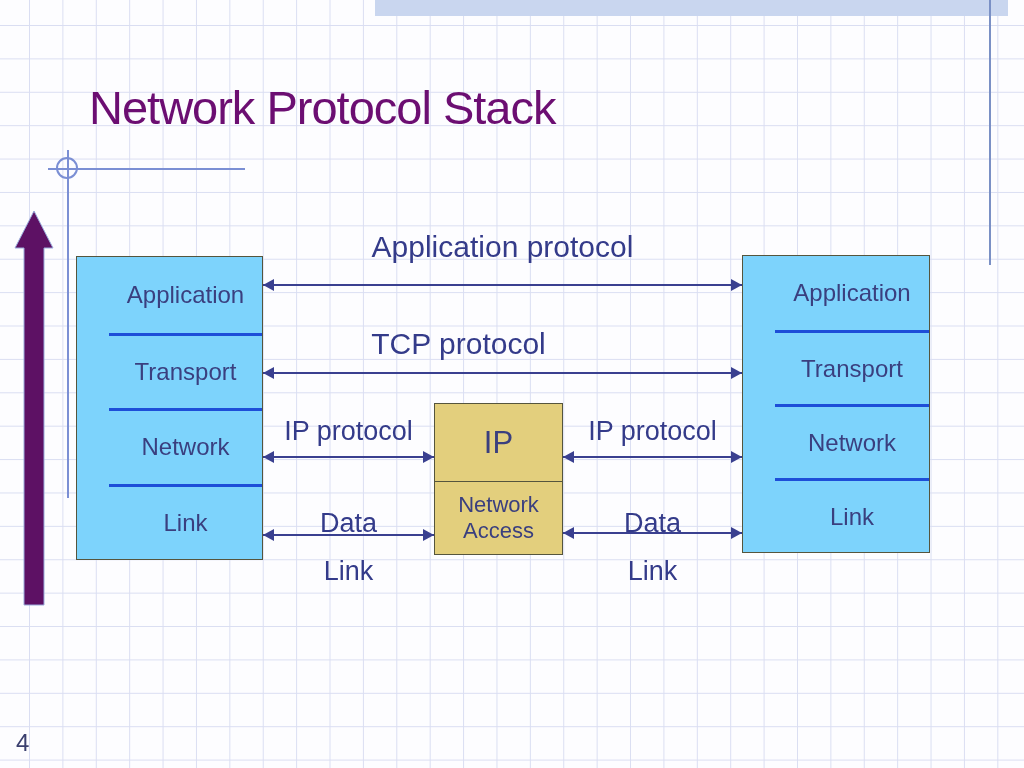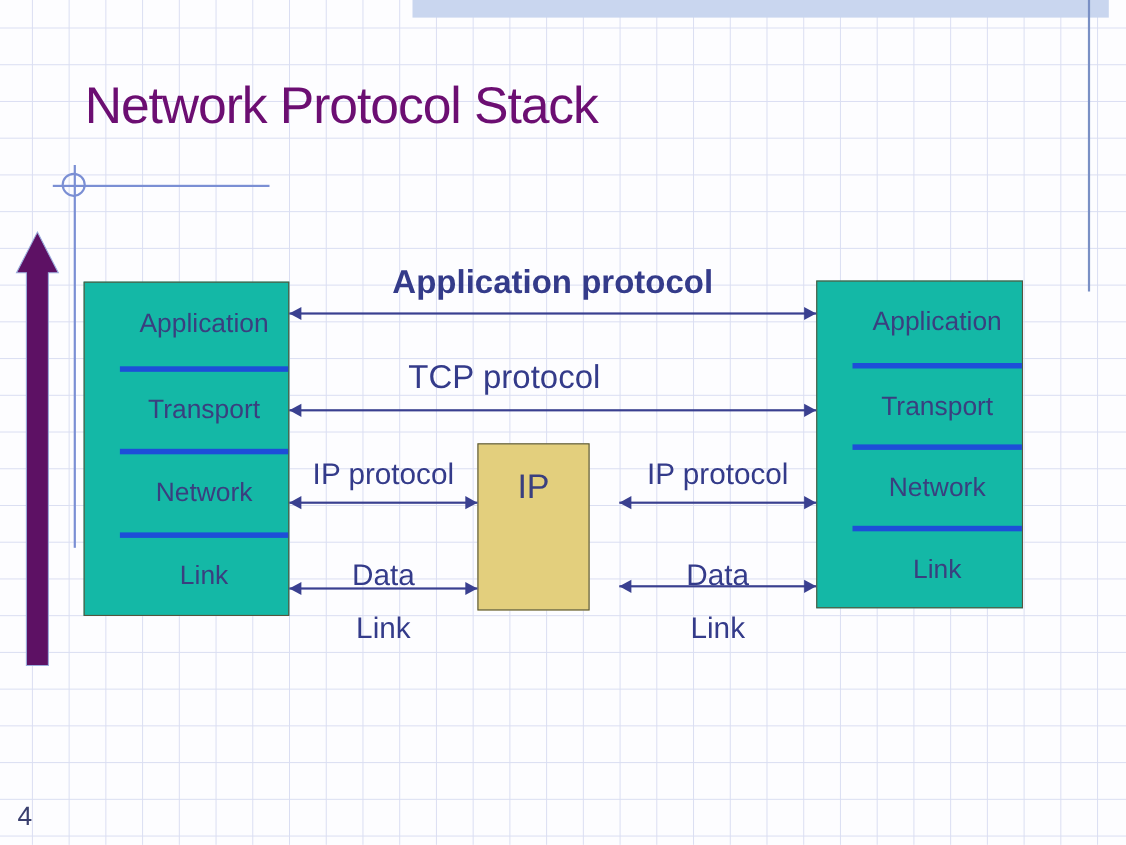--- a/index.html
+++ b/index.html
@@ -15,51 +15,51 @@
   }
   .abs{position:absolute;}
   
   .top-band{left:375px;top:0;width:633px;height:16px;background:#C9D6EF;}
   .right-line{left:989px;top:0;width:2px;height:265px;background:#7A90C5;}
   .accent-h{left:48px;top:168px;width:197px;height:2px;background:#7B8FD4;}
   .accent-v{left:67px;top:150px;width:2px;height:348px;background:#7B8FD4;}
   .accent-circle{left:56px;top:157px;width:22px;height:22px;border:2px solid #7B8FD4;border-radius:50%;background:transparent;box-sizing:border-box;}
   .up-arrow{left:10px;top:205px;}
   
-  .title{left:73px;top:64px;margin:4px;font-size:47px;font-weight:400;letter-spacing:-1px;color:#6C0E72;white-space:nowrap;}
+  .title{left:73px;top:64px;margin:16px;font-size:47px;font-weight:400;letter-spacing:-1px;color:#6C0E72;white-space:nowrap;}
   
-  .stack{background:#14b8a6;border:1px solid #55553D;box-sizing:border-box;padding-left:32px;}
+  .stack{background:#7dd3fc;border:1px solid #55553D;box-sizing:border-box;padding-left:32px;}
   .stack .layer{display:flex;align-items:center;justify-content:center;
     color:#3A3F7F;font-size:24px;box-sizing:border-box;}
-  .stack .layer + .layer{border-top:5px solid #1d4ed8;}
+  .stack .layer + .layer{border-top:3px solid #1d4ed8;}
   .stack-left{left:76px;top:256px;width:187px;height:304px;}
   .stack-left .layer{height:75.5px;}
   .stack-right{left:742px;top:255px;width:188px;height:298px;}
   .stack-right .layer{height:74px;}
-  .middle-box{left:434px;top:403px;width:102px;height:152px;background:#E3CF7D;border:1px solid #55553D;box-sizing:border-box;}
+  .middle-box{left:434px;top:403px;width:129px;height:152px;background:#E3CF7D;border:1px solid #55553D;box-sizing:border-box;}
   .middle-box .cell{display:flex;align-items:center;justify-content:center;text-align:center;
     color:#3A3F7F;box-sizing:border-box;}
   .cell-ip{height:77px;font-size:31px;}
   .cell-na{height:73px;font-size:22px;line-height:26px;border-top:1px solid #55553D;}
   .cell-na .inner{width:100px;}
   
   .harrow{height:2px;background:#3A4090;}
   .harrow::before,.harrow::after{content:'';position:absolute;top:-5px;
     border-top:6px solid transparent;border-bottom:6px solid transparent;}
   .harrow::before{left:0;border-right:11px solid #3A4090;}
   .harrow::after{right:0;border-left:11px solid #3A4090;}
   .ar-app{left:263px;top:284px;width:479px;}
   .ar-tcp{left:263px;top:372px;width:479px;}
   .ar-ipl{left:263px;top:456px;width:171px;}
   .ar-ipr{left:563px;top:456px;width:179px;}
   .ar-dll{left:263px;top:534px;width:171px;}
   .ar-dlr{left:563px;top:532px;width:179px;}
   
   .plabel{color:#343B8A;text-align:center;white-space:nowrap;}
-  .lb-app{left:263px;top:240px;width:479px;font-size:30px;font-weight:bold;}
+  .lb-app{left:263px;top:230px;width:479px;font-size:30px;}
   .lb-tcp{left:263px;top:327px;width:391px;font-size:30px;}
   .lb-ipl{left:263px;top:416px;width:171px;font-size:27px;}
   .lb-ipr{left:563px;top:416px;width:179px;font-size:27px;}
   .lb-dll{left:263px;top:499px;width:171px;font-size:27px;}
   .lb-dlr{left:563px;top:499px;width:179px;font-size:27px;}
   .twoline .inner{width:80px;margin:0 auto;line-height:48px;white-space:normal;}
   
   .page-number{left:16px;top:729px;font-size:24px;color:#3A3F6E;}
 </style>
 </head>
@@ -86,20 +86,23 @@
 
 <div class="abs stack stack-right">
   <div class="layer">Application</div>
   <div class="layer">Transport</div>
   <div class="layer">Network</div>
   <div class="layer">Link</div>
 </div>
 
 <div class="abs middle-box">
   <div class="cell cell-ip">IP</div>
+  <div class="cell cell-na">
+    <div class="inner">Network Access</div>
+  </div>
 </div>
 
 <div class="abs harrow ar-app"></div>
 <div class="abs harrow ar-tcp"></div>
 <div class="abs harrow ar-ipl"></div>
 <div class="abs harrow ar-ipr"></div>
 <div class="abs harrow ar-dll"></div>
 <div class="abs harrow ar-dlr"></div>
 
 <div class="abs plabel lb-app">Application protocol</div>

